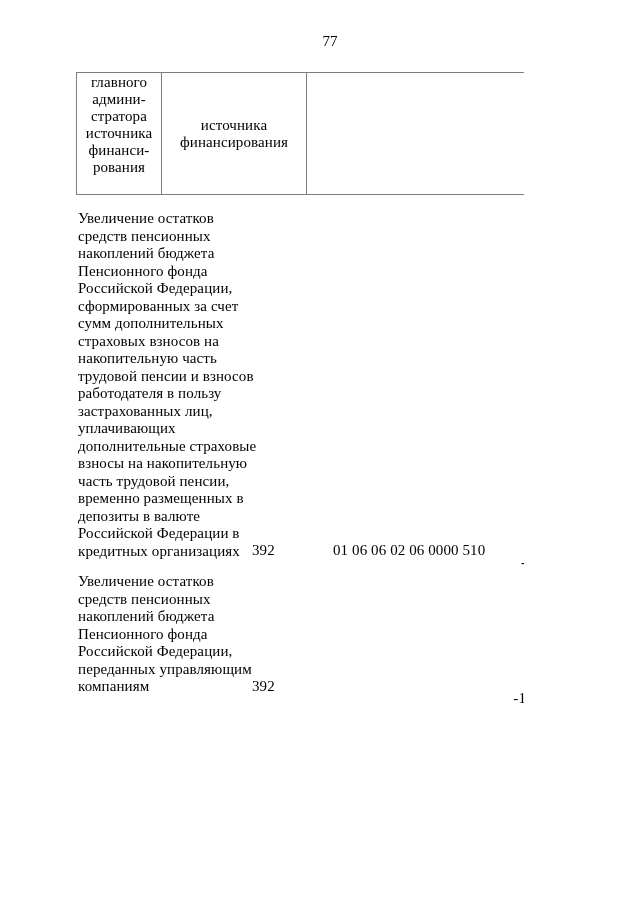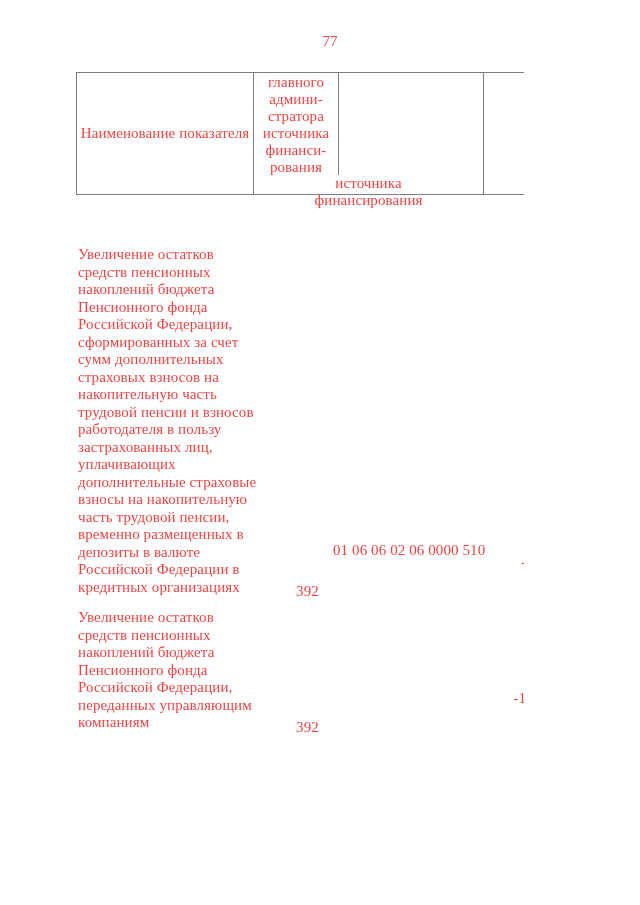--- a/index.html
+++ b/index.html
@@ -6,21 +6,21 @@
     margin: 0;
     padding: 0;
     background: #ffffff;
   }
   .page {
     position: relative;
     width: 524px;
     height: 905px;
     background: #ffffff;
     font-family: "Liberation Serif", "DejaVu Serif", serif;
-    color: #ef4444;
+    color: #000000;
     font-size: 15px;
     letter-spacing: 0.1px;
     overflow: hidden;
   }
   .page-number {
     position: absolute;
     top: 33px;
     left: 0;
     width: 660px;
     text-align: center;
@@ -59,21 +59,21 @@
     height: 18px;
     box-sizing: border-box;
     border-bottom: 1px solid #7d7d7d;
     text-align: center;
     line-height: 17px;
     white-space: nowrap;
   }
   .tbl .sub {
     flex: 1;
     display: flex;
-    flex-direction: column;
+    flex-direction: row;
   }
   .tbl .col-admin {
     width: 85px;
     box-sizing: border-box;
     border-right: 1px solid #7d7d7d;
     text-align: center;
     padding-top: 1px;
     line-height: 16.9px;
     white-space: pre-line;
   }
@@ -101,30 +101,28 @@
     left: 0;
     width: 640px;
   }
   .data-row .indicator-name {
     position: absolute;
     left: 78px;
     top: 0;
     width: 215px;
     line-height: 17.5px;
     white-space: pre-line;
-    margin-top: 36px;
   }
   .data-row .admin-code {
     position: absolute;
-    left: 265px;
+    left: 252px;
     width: 85px;
-    text-align: center;
-    line-height: 17.5px;
-    white-space: nowrap;
-    margin-top: 41px;
+    text-align: left;
+    line-height: 17.5px;
+    white-space: nowrap;
   }
   .data-row .source-code {
     position: absolute;
     left: 333px;
     width: 155px;
     text-align: left;
     line-height: 17.5px;
     white-space: nowrap;
   }
   .data-row .cash-value {
@@ -141,21 +139,20 @@
   .row-2 .admin-code, .row-2 .source-code, .row-2 .cash-value { top: 105px; }
 </style>
 </head>
 <body>
 
 <div class="page">
 
   <div class="page-number">77</div>
 
   <div class="tbl">
-    <div class="col-name">Наименование показателя</div>
     <div class="mid">
       <div class="sub">
         <div class="col-admin">главного
 админи-
 стратора
 источника
 финанси-
 рования</div>
         <div class="col-source">источника
 финансирования</div>

